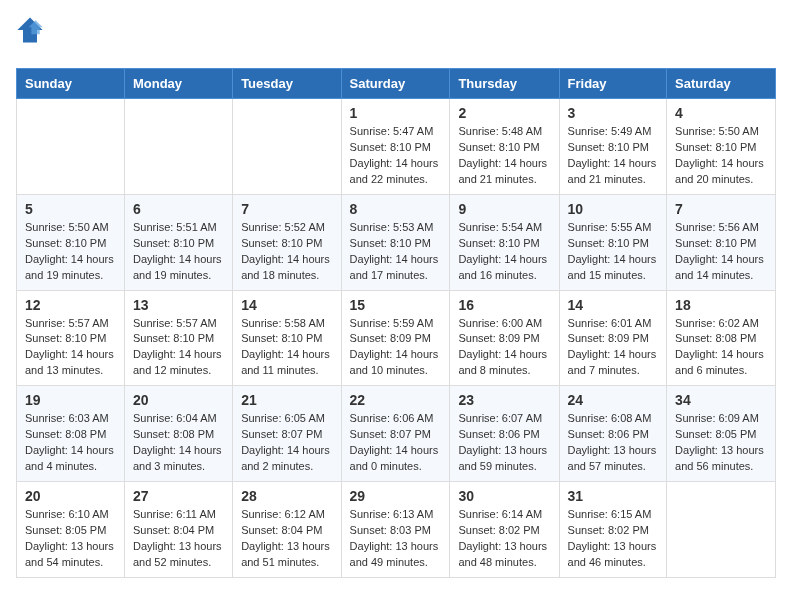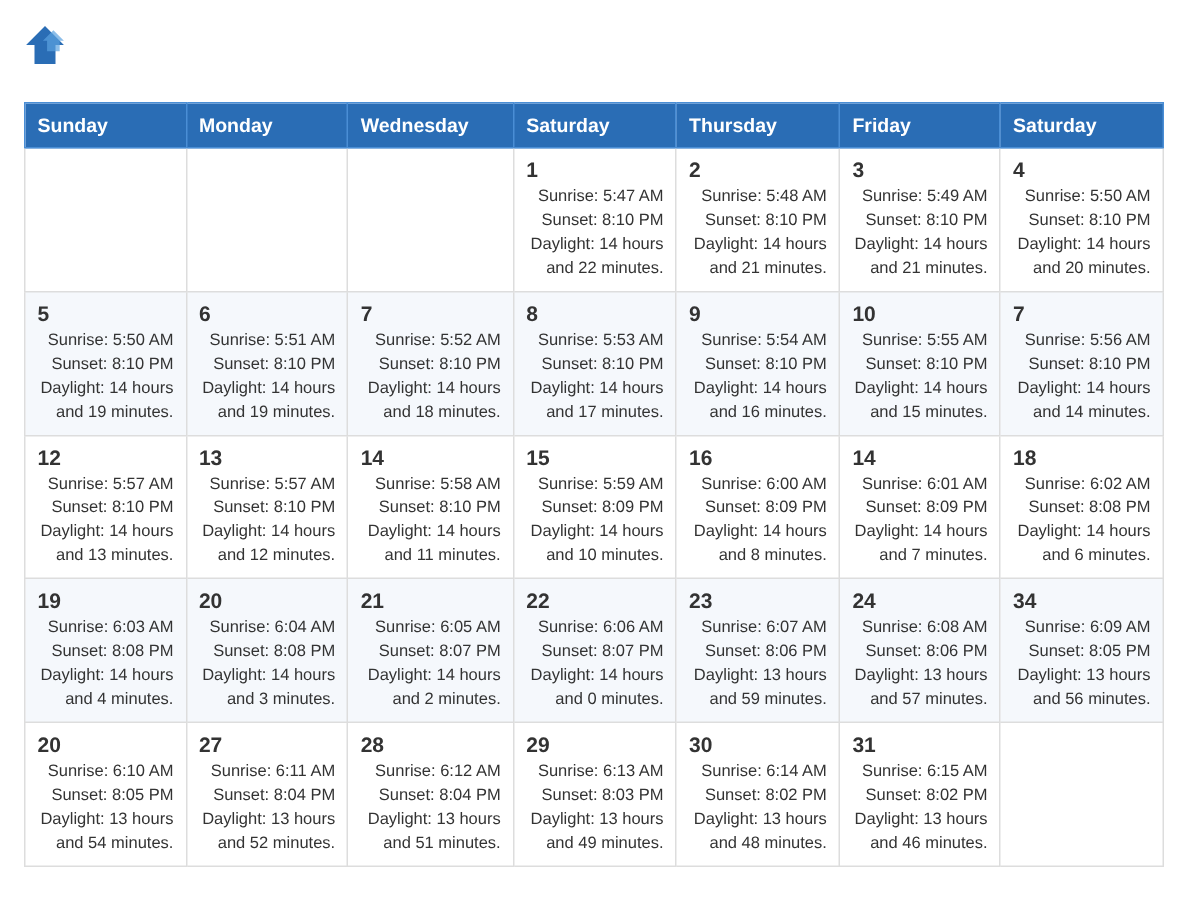--- a/index.html
+++ b/index.html
@@ -78,21 +78,20 @@
     .day-number {
       font-size: 14px;
       font-weight: bold;
       color: #333;
       margin-bottom: 3px;
     }
     .day-info {
       font-size: 11px;
       color: #333;
       line-height: 1.45;
-      text-align: right;
     }
     .empty-cell {
       background: #f9f9f9;
     }
   </style>
 </head>
 <body>
 
 <div class="header">
   <div class="logo">
@@ -109,21 +108,21 @@
     <div class="calendar-title"></div>
     <div class="calendar-subtitle"></div>
   </div>
 </div>
 
 <table class="calendar-table">
   <thead>
     <tr id="weekday-header">
     <th>Sunday</th>
         <th>Monday</th>
-        <th>Wednesday</th>
+        <th>Tuesday</th>
         <th>Saturday</th>
         <th>Thursday</th>
         <th>Friday</th>
         <th>Saturday</th>
       </tr>
   </thead>
   <tbody id="calendar-body">
   <tr>
         <td class="empty-cell"></td>
         <td class="empty-cell"></td>

